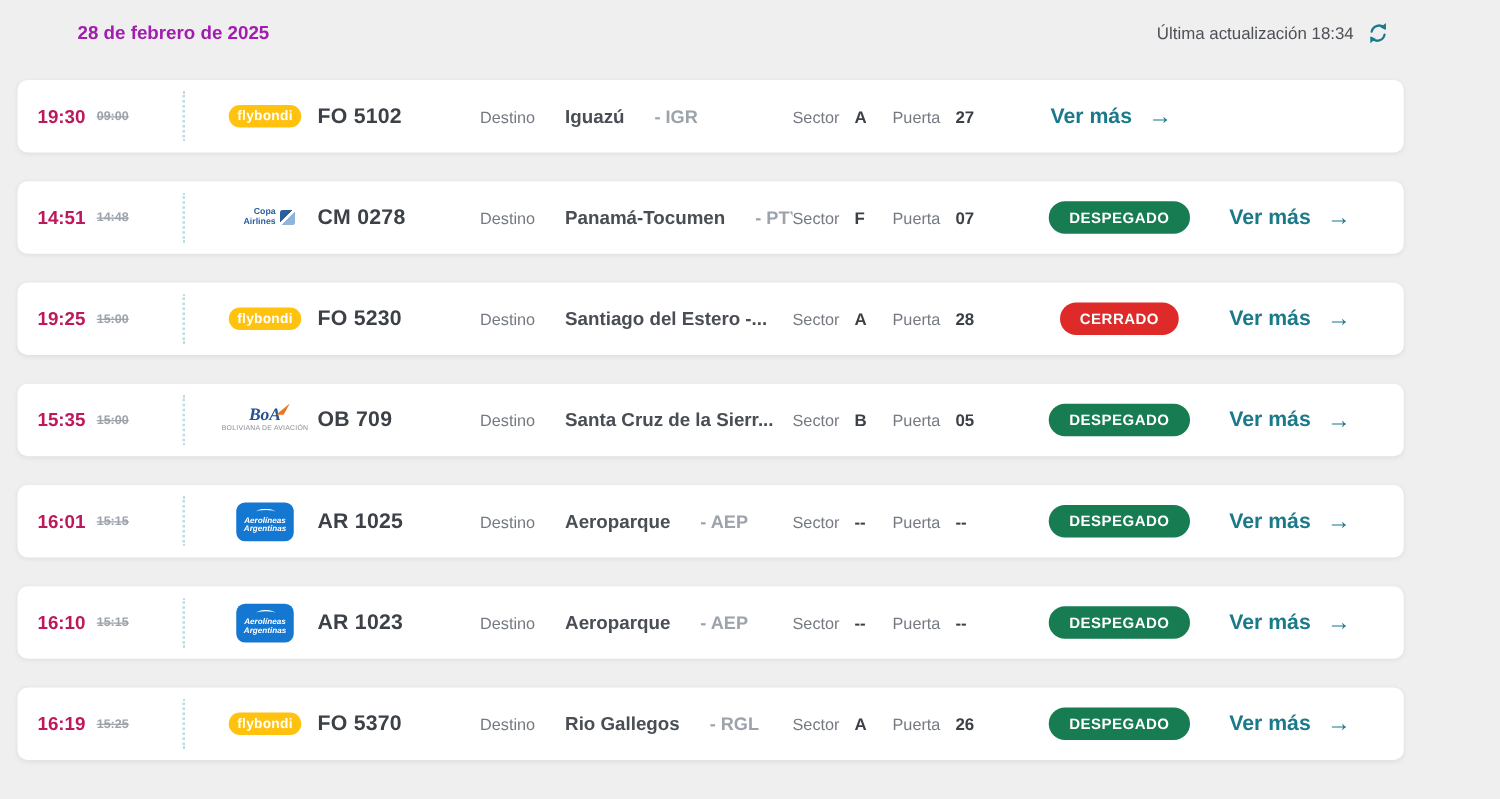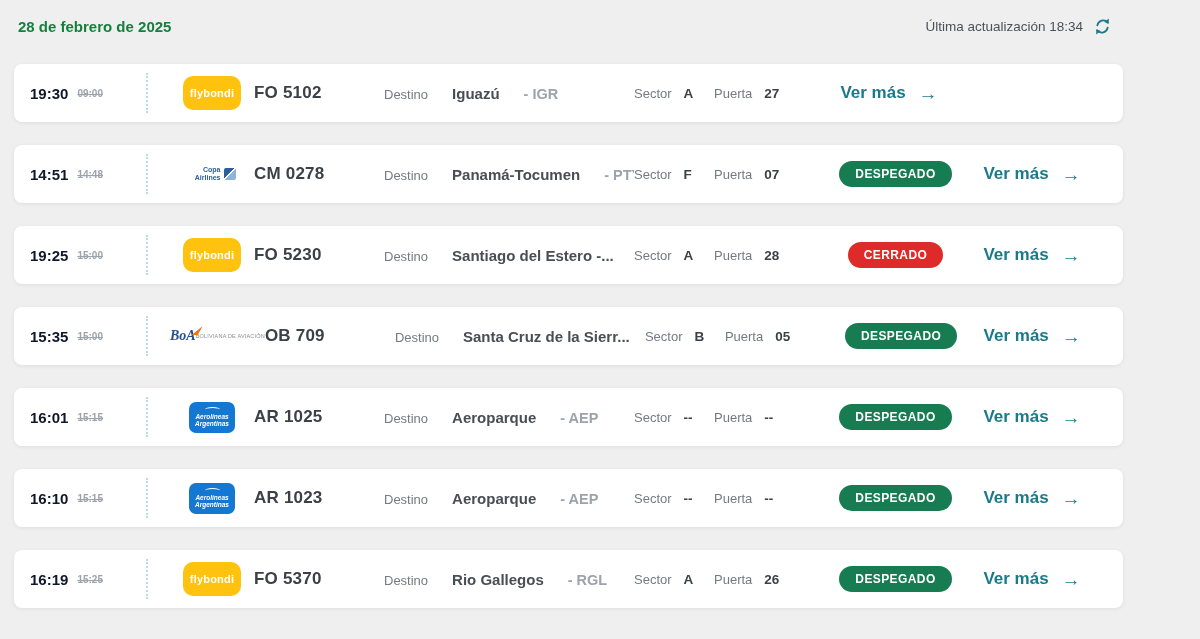--- a/index.html
+++ b/index.html
@@ -7,34 +7,34 @@
     width:1200px;height:639px;overflow:hidden;
     background:#efefef;
     font-family:"Liberation Sans",sans-serif;
     -webkit-font-smoothing:antialiased;
   }
   
   .topbar{
     display:flex;justify-content:space-between;align-items:center;
     padding:12px 88px 0 18px;height:28px;
   }
-  .date-title{font-size:15px;font-weight:700;color:#15803d;}
+  .date-title{font-size:15px;font-weight:700;color:#a21caf;margin-left:44px;}
   .update-wrap{display:flex;align-items:center;gap:10px;}
   .update-text{font-size:13.5px;color:#4d5157;}
   .refresh-btn{width:19px;height:19px;display:flex;align-items:center;justify-content:center;cursor:pointer;background:none;border:none;padding:0;}
   
   .cards{display:flex;flex-direction:column;gap:23px;padding:24px 77px 0 14px;}
   .card{
     background:#ffffff;border-radius:8px;height:58px;
     box-shadow:0 1px 4px rgba(0,0,0,.07);
     display:flex;align-items:center;
     padding:0 16px;
   }
   .times{flex:0 0 116px;display:flex;align-items:center;gap:9px;}
-  .time-new{font-size:15px;font-weight:700;color:#0f172a;}
+  .time-new{font-size:15px;font-weight:700;color:#be185d;}
   .time-old{font-size:10px;font-weight:600;color:#9ca3ab;text-decoration:line-through;}
   .sep{border-left:2px dotted #b9dde3;height:40px;width:0;}
   .logo-cell{flex:0 0 84px;margin-left:22px;display:flex;align-items:center;justify-content:center;}
   .flight-no{flex:0 0 120px;font-size:17px;font-weight:700;color:#3c4047;letter-spacing:.2px;}
   .dest{flex:0 0 250px;margin-left:10px;display:flex;align-items:baseline;gap:24px;white-space:nowrap;overflow:hidden;}
   .lbl{font-size:13px;color:#757a82;}
   .dest-name{font-size:15px;font-weight:700;color:#494d54;}
   .dest-code{font-size:14.5px;font-weight:600;color:#9ca3ab;}
   .sector{flex:0 0 80px;display:flex;align-items:baseline;gap:12px;}
   .gate{flex:0 0 100px;display:flex;align-items:baseline;gap:12px;}
@@ -43,29 +43,29 @@
   .badge{
     color:#fff;font-size:12px;font-weight:700;letter-spacing:.4px;
     padding:7px 16px;border-radius:999px;line-height:1;
   }
   .more-cell{flex:0 0 150px;display:flex;justify-content:center;}
   .more{display:flex;align-items:center;gap:13px;text-decoration:none;cursor:pointer;}
   .more-text{font-size:17px;font-weight:700;color:#1a7a8a;}
   .arrow{font-size:19px;font-weight:700;color:#1a7a8a;line-height:1;}
   
   .logo-flybondi{
-    width:58px;height:34px;background:#ffc20e;border-radius:10px;
+    width:58px;height:18px;background:#ffc20e;border-radius:10px;
     display:flex;align-items:center;justify-content:center;
     color:#fff;font-size:11px;font-weight:700;letter-spacing:.2px;
   }
   .logo-copa{display:flex;align-items:center;gap:3px;}
   .copa-text{width:32px;font-size:7px;line-height:1.1;font-weight:700;color:#2b5e9c;text-align:right;}
   .copa-mark{width:12px;height:12px;border-radius:2px;
     background:linear-gradient(135deg,#2b5e9c 42%,#ffffff 42%,#ffffff 54%,#8fb3d9 54%);}
-  .logo-boa{display:flex;flex-direction:row;align-items:center;line-height:1;}
+  .logo-boa{display:flex;flex-direction:column;align-items:center;line-height:1;}
   .boa-main{position:relative;font-style:italic;font-weight:700;font-size:14px;color:#27508f;font-family:"Liberation Serif",serif;}
   .boa-swoosh{position:absolute;right:-7px;top:-3px;width:11px;height:9px;background:#e87722;
     clip-path:polygon(0 100%,100% 0,55% 100%);}
   .boa-sub{font-size:5.5px;color:#8a8f96;letter-spacing:.2px;margin-top:1px;white-space:nowrap;}
   .logo-aerolineas{
     width:46px;height:31px;background:#1477d2;border-radius:7px;
     display:flex;flex-direction:column;align-items:center;justify-content:center;
     color:#fff;font-size:6.5px;font-weight:700;font-style:italic;text-align:center;line-height:1.15;
   }
   .ar-swoosh{width:15px;height:4px;border-top:1.5px solid #ffffff;border-radius:50%;margin-bottom:1px;}

